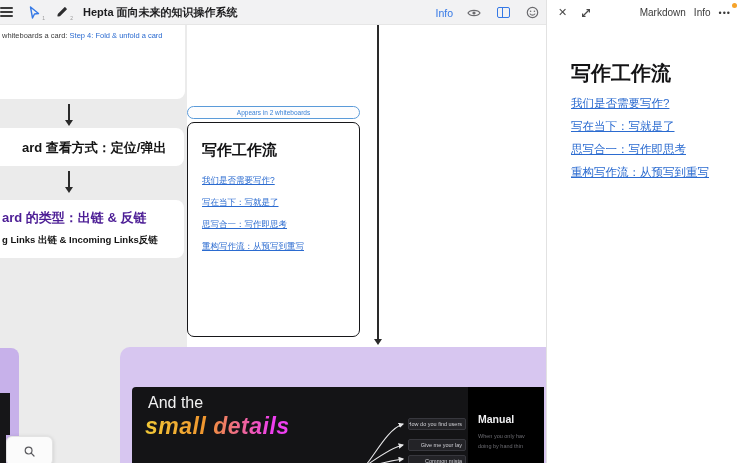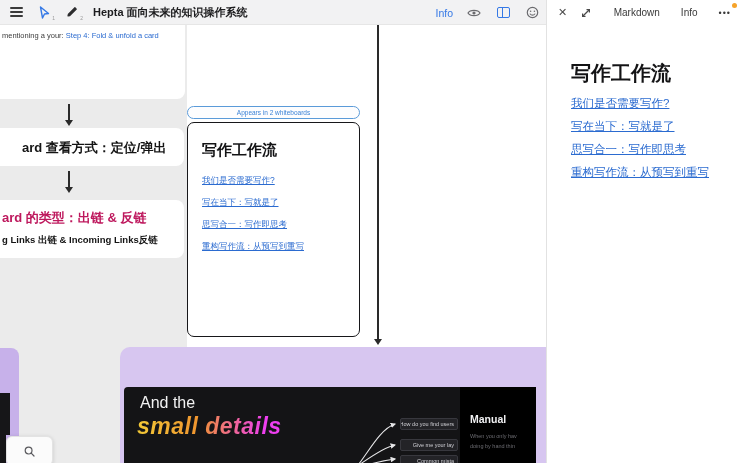--- a/index.html
+++ b/index.html
@@ -4,21 +4,21 @@
 <style>
   * { margin:0; padding:0; box-sizing:border-box; }
   html,body { width:740px; height:463px; overflow:hidden;
     font-family:"Liberation Sans", sans-serif; background:#ebebeb; }
   .app { position:relative; width:740px; height:463px; }
 
   
   .toolbar { position:absolute; left:0; top:0; width:546px; height:25px;
     background:#f2f2f3; border-bottom:1px solid #e6e6e6; z-index:40;
     display:flex; align-items:center; }
-  .tb-left { display:flex; align-items:center; gap:14px; padding-left:10px; }
+  .tb-left { display:flex; align-items:center; gap:14px; }
   .hamburger { width:13px; display:flex; flex-direction:column; gap:2.5px; cursor:pointer; }
   .hamburger span { display:block; height:1.6px; background:#3a3a3a; border-radius:1px; }
   .tool { position:relative; width:14px; height:14px; display:flex; align-items:center; justify-content:center; }
   .tool .sub { position:absolute; right:-4px; bottom:-2px; font-size:5px; color:#9a9a9a; }
   .board-title { font-size:11px; font-weight:bold; color:#1c1c1e; white-space:nowrap; }
   .tb-right { position:absolute; right:6px; top:0; height:25px; display:flex; align-items:center; gap:13px; }
   .share { color:#3579e6; font-size:10.5px; cursor:pointer; }
   .icon-btn { position:relative; display:flex; align-items:center; justify-content:center; width:16px; height:16px; cursor:pointer; }
   .split-icon { width:13px; height:11px; border:1.4px solid #3579e6; border-radius:2px; display:flex; }
   .split-icon i { display:block; width:50%; height:100%; border-right:1.4px solid #3579e6; }
@@ -28,21 +28,21 @@
     background:#ebebeb; overflow:hidden; }
   .white-region { position:absolute; left:187px; top:0; width:359px; height:322px; background:#ffffff; }
 
   .card-cut { position:absolute; background:#ffffff; }
   .card1 { left:0; top:0; width:185px; height:74px; border-radius:0 0 8px 0; }
   .card1 .line { position:absolute; left:2px; top:6px; font-size:7.5px; white-space:nowrap; color:#3c3c3c; }
   .card1 .line a { color:#2b6bd0; text-decoration:none; }
   .card2 { left:0; top:103px; width:184px; height:38px; border-radius:0 8px 8px 0; }
   .card2 .t { position:absolute; left:2px; top:11px; font-size:13px; font-weight:bold; color:#141414; white-space:nowrap;margin-left:20px; }
   .card3 { left:0; top:175px; width:184px; height:58px; border-radius:0 8px 8px 0; }
-  .card3 .t { position:absolute; left:2px; top:9px; font-size:13px; font-weight:bold; color:#be185d; white-space:nowrap; }
+  .card3 .t { position:absolute; left:2px; top:9px; font-size:13px; font-weight:bold; color:#4c1d95; white-space:nowrap; }
   .card3 .s { position:absolute; left:2px; top:34px; font-size:9.5px; font-weight:bold; color:#141414; white-space:nowrap; }
 
   .down-arrow { position:absolute; width:10px; }
   .down-arrow .stem { margin:0 auto; width:1.6px; background:#2a2a2a; }
   .down-arrow .head { margin:0 auto; width:0; height:0;
     border-left:4px solid transparent; border-right:4px solid transparent; border-top:6px solid #2a2a2a; }
   .arrow1 { left:64px; top:79px; } .arrow1 .stem { height:16px; }
   .arrow2 { left:64px; top:146px; } .arrow2 .stem { height:16px; }
   .connector { left:373px; top:0; } .connector .stem { height:314px; }
 
@@ -55,21 +55,21 @@
     background:#ffffff; border:1.6px solid #17171a; border-radius:7px; cursor:pointer; }
   .writing-card .title { position:absolute; left:14px; top:18px; font-size:15px; font-weight:bold; color:#131315; }
   .writing-card .lnk { position:absolute; left:14px; font-size:8.5px; color:#2b6bd0;
     text-decoration:underline; white-space:nowrap; cursor:pointer; }
   .wl0 { top:52px; } .wl1 { top:74px; } .wl2 { top:96px; } .wl3 { top:118px; }
 
   
   .purple { position:absolute; left:120px; top:322px; width:426px; height:116px;
     background:#d7c6f0; border-radius:10px 0 0 0; }
   .purple .heading { position:absolute; left:14px; top:12px; font-size:12.5px; font-weight:bold; color:#1c1c22; }
-  .slide { position:absolute; left:4px; top:40px; width:412px; height:76px;
+  .slide { position:absolute; left:12px; top:40px; width:412px; height:76px;
     background:#141416; border-radius:4px 0 0 0; overflow:hidden;text-align:right; }
   .slide .l1 { position:absolute; left:16px; top:7px; font-size:16px; color:#f2f2f2; }
   .slide .l2 { position:absolute; left:13px; top:26px; font-size:23px; font-weight:bold; font-style:italic;
     background:linear-gradient(90deg,#f2c937 0%,#f0952f 42%,#ee3ff0 88%);
     -webkit-background-clip:text; background-clip:text; color:transparent; letter-spacing:.5px; }
   .slide .lbl { position:absolute; left:276px; width:58px; height:12px; background:#232327;
     border:1px solid #38383e; border-radius:2px; display:flex; align-items:center; justify-content:flex-end;
     padding-right:3px; font-size:5.5px; color:#cfcfd4; white-space:nowrap; overflow:hidden; }
   .lb0 { top:31px; } .lb1 { top:52px; } .lb2 { top:68px; }
   .arrows-svg { position:absolute; left:228px; top:20px; }
@@ -91,21 +91,21 @@
     border-radius:6px; box-shadow:0 1px 5px rgba(0,0,0,.2); display:flex; align-items:center;
     padding:0 9px; z-index:30; }
   .zoom-ctl .lvl { font-size:9.5px; color:#2e2e2e; flex:1; }
   .zoom-ctl .zbtn { font-size:12px; color:#555; cursor:pointer; width:16px; text-align:center; }
 
   
   .panel { position:absolute; left:546px; top:0; width:194px; height:463px; background:#ffffff;
     border-left:1px solid #e2e2e2; z-index:45; }
   .panel-header { position:relative; height:25px; display:flex; align-items:center; gap:13px; padding-left:11px; }
   .ph-icon { color:#4a4a4a; font-size:11px; cursor:pointer; display:flex; align-items:center; }
-  .ph-right { position:absolute; right:9px; top:0; height:25px; display:flex; align-items:center; gap:21px; }
+  .ph-right { position:absolute; right:9px; top:0; height:25px; display:flex; align-items:center; gap:8px; }
   .ph-text { font-size:10px; color:#3a3a3a; cursor:pointer; }
   .dots { font-size:9px; color:#3a3a3a; letter-spacing:1px; cursor:pointer; }
   .notif-dot { position:absolute; right:3px; top:3px; width:5px; height:5px; border-radius:50%; background:#f6a32a; }
   .panel-title { position:absolute; left:24px; top:60px; font-size:20px; font-weight:bold; color:#131315; }
   .panel .plnk { position:absolute; left:24px; font-size:11.5px; color:#2b6bd0; text-decoration:underline;
     white-space:nowrap; cursor:pointer; }
   .pl0 { top:96px; } .pl1 { top:119px; } .pl2 { top:142px; } .pl3 { top:165px; }
 </style>
 </head>
 <body>
@@ -155,21 +155,21 @@
         </svg>
       </span>
     </div>
   </div>
 
   <div class="canvas">
     <div class="white-region"></div>
 
     <div class="card-cut card1">
       <div class="line">
-        <span>mentioning a your: </span><a>Step 4: Fold &amp; unfold a card</a>
+        <span>whiteboards a card: </span><a>Step 4: Fold &amp; unfold a card</a>
       </div>
     </div>
 
     <div class="down-arrow arrow1">
       <div class="stem"></div>
         <div class="head"></div>
     </div>
 
     <div class="card-cut card2">
       <div class="t">ard 查看方式：定位/弹出</div>

